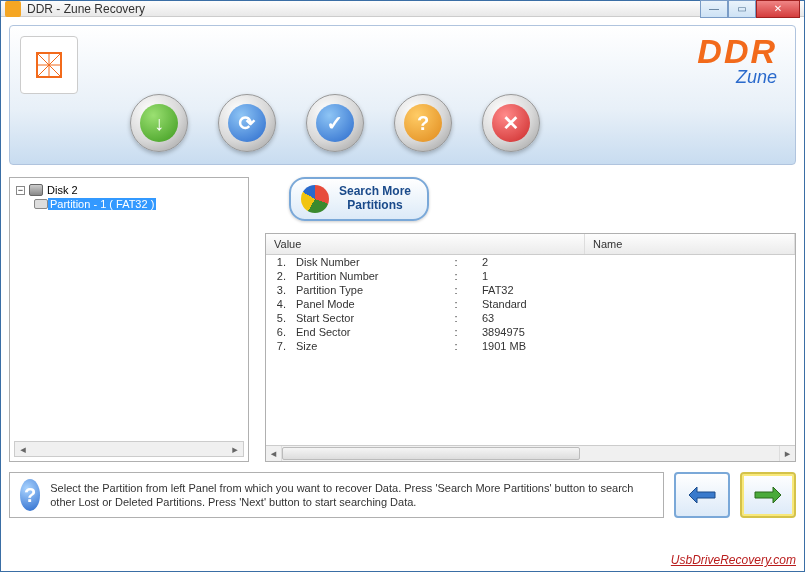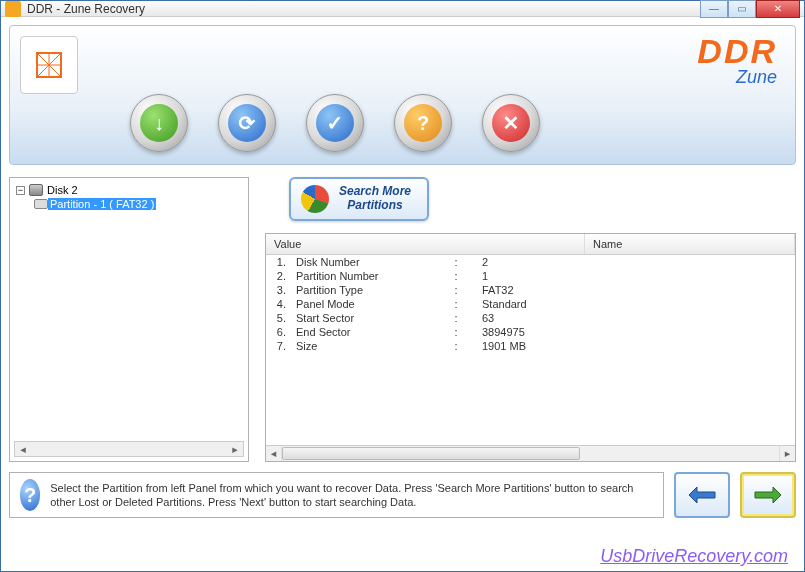--- a/index.html
+++ b/index.html
@@ -28,21 +28,21 @@
 .mid { display: flex; gap: 16px; margin-top: 12px; }
 .tree-panel { width: 240px; height: 285px; border: 1px solid #b0b0b0; padding: 6px; overflow: auto; position: relative; }
 .tree-root { display: flex; align-items: center; gap: 4px; }
 .tree-toggle { width: 9px; height: 9px; border: 1px solid #888; display: flex; align-items: center; justify-content: center; font-size: 9px; line-height: 1; cursor: pointer; }
 .tree-child { margin-left: 18px; margin-top: 2px; display: flex; align-items: center; gap: 0; }
 .tree-selected { background: #3399ff; color: #fff; padding: 0 2px; }
 .tree-hbar { position: absolute; left: 4px; right: 4px; bottom: 4px; height: 16px; border: 1px solid #ccc; background: #f0f0f0; display: flex; justify-content: space-between; }
 .tree-hbar span { width: 16px; display:flex; align-items:center; justify-content:center; color:#666; }
 .right-col { flex: 1; display: flex; flex-direction: column; }
 .search-btn-wrap { display:flex; justify-content:flex-start; margin-left: 24px; }
-.search-btn { border: 2px solid #7aa8d8; border-radius: 6px; background: linear-gradient(to bottom, #fff, #dceaf8); padding: 6px 16px 6px 10px; display: flex; align-items: center; gap: 10px; cursor: pointer; box-shadow: 0 1px 3px rgba(0,0,0,0.2); font-style: italic; }
+.search-btn { border: 2px solid #7aa8d8; border-radius: 16px; background: linear-gradient(to bottom, #fff, #dceaf8); padding: 6px 16px 6px 10px; display: flex; align-items: center; gap: 10px; cursor: pointer; box-shadow: 0 1px 3px rgba(0,0,0,0.2); }
 .search-btn .pie { width: 28px; height: 28px; border-radius:50%; background: conic-gradient(#e74c3c 0 110deg, #3a8a2e 110deg 210deg, #f1c40f 210deg 300deg, #2a6acc 300deg 360deg); }
 .search-btn-text { font-size: 12px; color: #1a4a8a; font-weight: bold; text-align: center; line-height: 1.15; }
 .table-panel { flex: 1; border: 1px solid #b0b0b0; margin-top: 12px; background: #fff; display: flex; flex-direction: column; }
 .table-head { display: flex; background: linear-gradient(to bottom,#fdfdfd,#ebebeb); border-bottom: 1px solid #ccc; }
 .th { padding: 4px 8px; font-size: 11px; color: #333; border-right: 1px solid #ddd; }
 .th-name { width: 210px; }
 .th-value { flex: 1; }
 .table-body { flex: 1; overflow: hidden; }
 .row { display: flex; padding: 1px 0; font-size: 11px; color: #333; }
 .cell-idx { width: 24px; text-align: right; padding-right: 4px; }
@@ -53,21 +53,21 @@
 .table-hbar .arrow { width: 16px; display:flex; align-items:center; justify-content:center; color:#666; border-right:1px solid #ddd; }
 .table-hbar .track { flex:1; position:relative; }
 .table-hbar .thumb { position:absolute; left:0; top:1px; bottom:1px; width:60%; background:linear-gradient(to bottom,#f5f5f5,#ddd); border:1px solid #bbb; border-radius:2px; }
 .footer { display: flex; gap: 10px; margin-top: 10px; align-items: stretch; }
 .hint-panel { flex: 1; border: 1px solid #b0b0b0; background: #fff; display: flex; align-items: center; gap: 10px; padding: 6px 10px; }
 .hint-icon { width: 32px; height: 32px; border-radius: 50%; background: radial-gradient(circle at 35% 30%, #aad4ff, #2a6acc); color: #fff; font-size: 20px; font-weight: bold; display:flex; align-items:center; justify-content:center; }
 .hint-text { font-size: 11px; color: #333; line-height: 1.3; }
 .nav-btn { width: 56px; border: 2px solid #7aa8d8; border-radius: 4px; background: linear-gradient(to bottom,#fff,#dceaf8); display:flex; align-items:center; justify-content:center; cursor:pointer; }
 .nav-btn.next { border: 2px solid #d4c24a; box-shadow: 0 0 0 2px #f8e87a inset; }
 .nav-btn svg { width: 30px; height: 20px; }
-.footer-link { position:absolute; bottom:4px; right:16px; color:#8b5cf6; font-style:italic; font-size:18px; text-decoration:underline; }
+.footer-link { position:absolute; bottom:4px; right:8px; color:#b91c1c; font-style:italic; font-size:12px; text-decoration:underline; }
 .disk-icon { width:14px; height:12px; background:linear-gradient(#ccc,#888); border:1px solid #666; border-radius:2px; }
 .drive-icon { width:14px; height:10px; background:#ddd; border:1px solid #888; border-radius:2px; }
 </style>
 </head>
 <body>
 
 <div class="window">
   <div class="titlebar">
     <div class="titlebar-icon"></div>
     <div class="titlebar-text">DDR - Zune Recovery</div>

